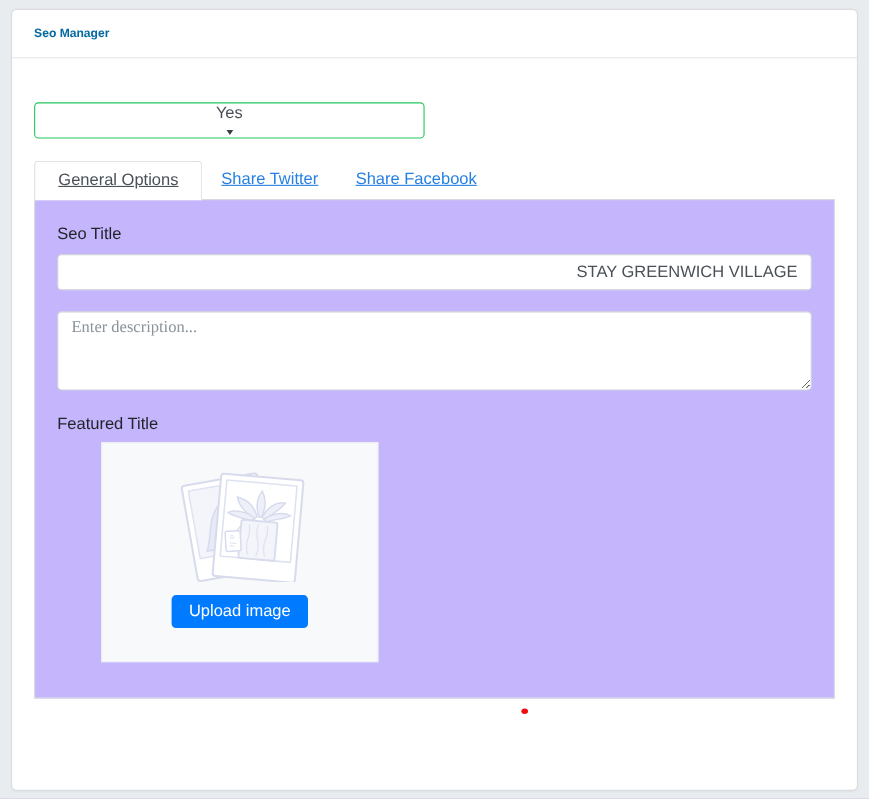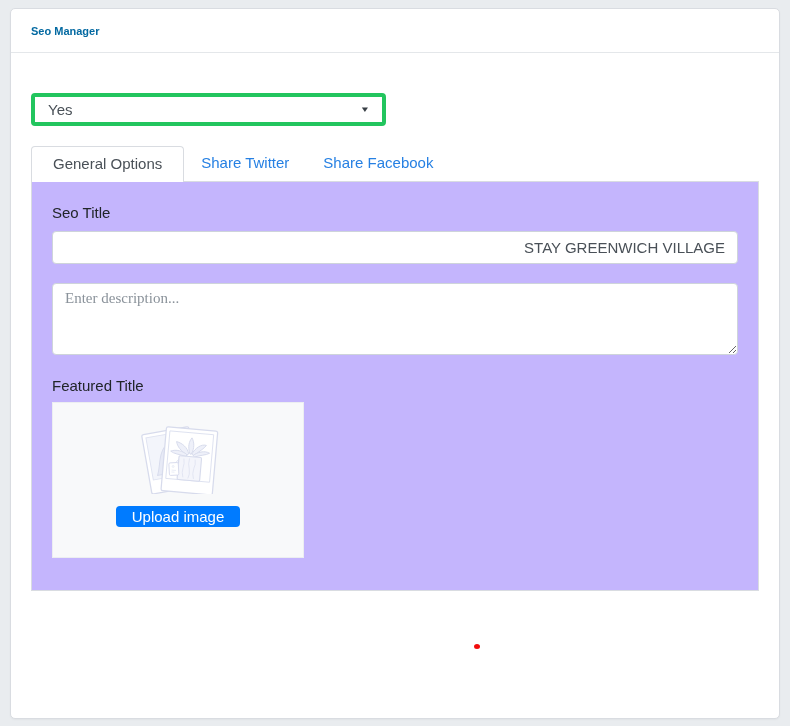--- a/index.html
+++ b/index.html
@@ -35,46 +35,48 @@
   .question {
     max-width: 362px;
     font-size: 15px;
     line-height: 26px;
     color: #212529;
   }
   .select {
     margin-top: 16px;
     width: 355px;
     height: 33px;
-    border: 4px solid #22c55e;
+    border: 1px solid #22c55e;
     border-radius: 4px;
     background: #ffffff;
     display: flex;
     align-items: center;
     justify-content: space-between;
     padding: 0 13px;
     font-size: 15px;
     color: #495057;
     cursor: pointer;
+    flex-direction: column;
   }
   .select .arrow {
     font-size: 8px;
     color: #383f45;
     transform: scaleX(1.3);
   }
   .tabs {
     display: flex;
     margin-top: 20px;
     position: relative;
   }
   .tab {
     font-size: 15px;
     padding: 8px 17px 9px 17px;
     cursor: pointer;
     white-space: nowrap;
+    text-decoration: underline;
   }
   .tab.inactive { color: #2680e3; }
   .tab.active {
     color: #495057;
     background: #ffffff;
     border: 1px solid #d9dce1;
     border-bottom: none;
     border-radius: 4px 4px 0 0;
     padding: 8px 21px 10px 21px;
     margin-bottom: -1px;
@@ -116,28 +118,29 @@
     font-family: Liberation Serif, serif;
     resize: both;
     outline: none;
   }
   .textarea::placeholder, .text-input::placeholder { color: #8a929a; }
   .spacer-19 { height: 19px; }
   .spacer-22 { height: 22px; }
   .image-box {
     margin-top: -2px;
     width: 252px;
-    height: 156px;
+    height: 200px;
     background: #f8f9fa;
     border: 1px solid #ecee f1;
     border: 1px solid #eceef1;
     display: flex;
     flex-direction: column;
     align-items: center;
     padding: 16px 0 30px 0;
+    margin-left: 40px;
   }
   .illustration { width: 150px; height: 120px; }
   .upload-btn {
     margin-top: 12px;
     height: 33px;
     padding: 0 16px;
     background: #007bff;
     color: #ffffff;
     font-size: 15px;
     font-family: "Liberation Sans", "DejaVu Sans", sans-serif;

